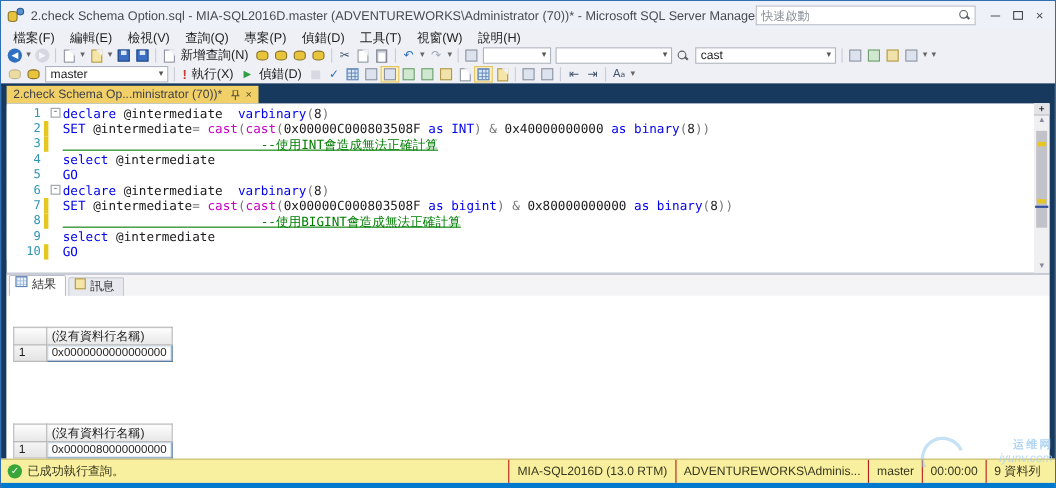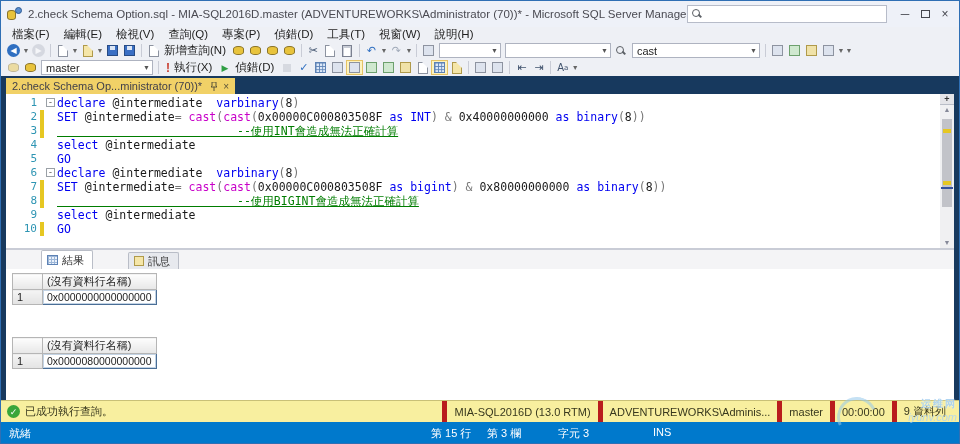--- a/index.html
+++ b/index.html
@@ -90,40 +90,40 @@
   .editor-bottom { height:14px; background:#eef0f5; display:flex; align-items:center; flex:0 0 auto; border-top:1px solid #d5d8e0; }
   .zoom-combo { display:flex; align-items:center; height:13px; padding:0 3px; font-size:10.5px; color:#333; background:#eef0f5; }
   .zoom-combo .ca { font-size:7px; color:#555; padding-left:4px; }
   .hs-arrow { width:12px; text-align:center; font-size:7px; color:#868999; }
   .hs-track { flex:1 1 auto; height:12px; background:#f0f0f2; position:relative; margin-right:2px; }
   .hs-thumb { position:absolute; left:0; top:1px; height:10px; width:420px; background:#c2c3c9; }
 
   
   .results { flex:1 1 auto; background:#fff; display:flex; flex-direction:column; border-top:2px solid #c9ccd6; }
   .rtabs { height:19px; background:#f4f4f6; display:flex; align-items:flex-end; padding-left:2px; flex:0 0 auto; }
-  .rtab { height:17px; display:flex; align-items:center; padding:0 8px 0 5px; font-size:11px; border:1px solid #b9bdc7; border-bottom:none; background:#e7e9ee; margin-right:2px; color:#333; border-radius:2px 2px 0 0;margin-left:33px; }
+  .rtab { height:17px; display:flex; padding:0 8px 0 5px; font-size:11px; border:1px solid #b9bdc7; border-bottom:none; background:#e7e9ee; margin-right:2px; color:#333; border-radius:2px 2px 0 0; }
   .rtab.active { background:#fff; height:19px; }
   .ri-grid { width:11px; height:10px; margin-right:4px; border:1px solid #5d82b5; background:
       linear-gradient(#9db7d8 1px, transparent 1px) 0 3px/11px 3px,
       linear-gradient(90deg,#9db7d8 1px, transparent 1px) 3px 0/3px 10px,#eaf1fb; }
   .ri-msg { width:10px; height:10px; margin-right:4px; background:#f5e6a8; border:1px solid #b09a4a; }
   .rgrid-area { flex:1 1 auto; background:#fff; padding:4px 0 0 6px; overflow:hidden; }
-  .grid { border-collapse:collapse; font-size:11px; margin-bottom:0; }
+  .grid { border-collapse:collapse; font-size:11px; margin-bottom:0;margin-top:24px; }
   .grid td { height:15px; }
   .g-corner { width:30px; background:linear-gradient(#fdfdfd,#e7e7e7); border:1px solid #b5b5b5; }
   .g-colhdr { width:96px; background:linear-gradient(#fdfdfd,#e7e7e7); border:1px solid #b5b5b5; padding:0 4px; color:#1e1e1e; text-align:left; font-weight:normal; }
   .g-rowhdr { background:linear-gradient(#f4f4f4,#e3e3e3); border:1px solid #b5b5b5; text-align:left; padding:0 4px; color:#1e1e1e; }
   .g-cell { background:#fff; border:1px solid #4a6e96; box-shadow:inset 0 0 0 1px #c3d3e4; padding:0 4px; color:#1e1e1e; font-size:10.5px; }
   .grid-gap { height:32px; }
 
   
   .querystatus { height:22px; background:#f8ef9f; border-top:1px solid #c9c077; display:flex; align-items:center; padding:0 6px; font-size:11px; color:#38381e; flex:0 0 auto; }
   .qs-ok { width:13px; height:13px; border-radius:50%; background:#3aa63a; color:#fff; font-size:9px; display:flex; align-items:center; justify-content:center; margin-right:5px; flex:0 0 auto; }
   .qs-right { margin-left:auto; display:flex; align-items:center; height:100%; }
-  .qs-seg { padding:0 7px; white-space:nowrap; border-left:5px solid #b91c1c; height:100%; display:flex; align-items:center; }
+  .qs-seg { padding:0 7px; white-space:nowrap; border-left:1px solid #b91c1c; height:100%; display:flex; align-items:center; }
 
   
   .statusbar { height:21px; background:#0079cc; color:#fff; position:relative; font-size:11px; flex:0 0 auto; }
   .sb-item { position:absolute; top:4px; white-space:nowrap; }
 
   
   .watermark { position:absolute; right:2px; bottom:2px; width:120px; height:44px; pointer-events:none; text-align:right; }
   .wm-arc { position:absolute; left:0; top:0; width:40px; height:40px; border:3px solid rgba(150,200,235,.55); border-radius:50%; border-right-color:transparent; border-bottom-color:transparent; transform:rotate(20deg); }
   .wm-t1 { font-size:10px; font-weight:bold; color:rgba(160,205,240,.85); text-shadow:0 0 2px rgba(255,255,255,.8); letter-spacing:2px; }
   .wm-t2 { font-size:11px; color:rgba(170,210,245,.8); font-style:italic; }
@@ -137,20 +137,21 @@
 
 <div class="window">
 
   <div class="titlebar">
     <span class="app-icon">
         <span class="cyl"></span>
         <span class="wr"></span>
       </span>
     <span class="title-text">2.check Schema Option.sql - MIA-SQL2016D.master (ADVENTUREWORKS\Administrator (70))* - Microsoft SQL Server Management Studio (系...</span>
     <div class="quick-launch">
+      <span class="ph">快速啟動</span>
       <span class="mag"></span>
     </div>
     <div class="win-btns">
       <span class="win-btn">─</span>
       <span class="win-btn">
           <span class="rest"></span>
         </span>
       <span class="win-btn">×</span>
     </div>
   </div>

